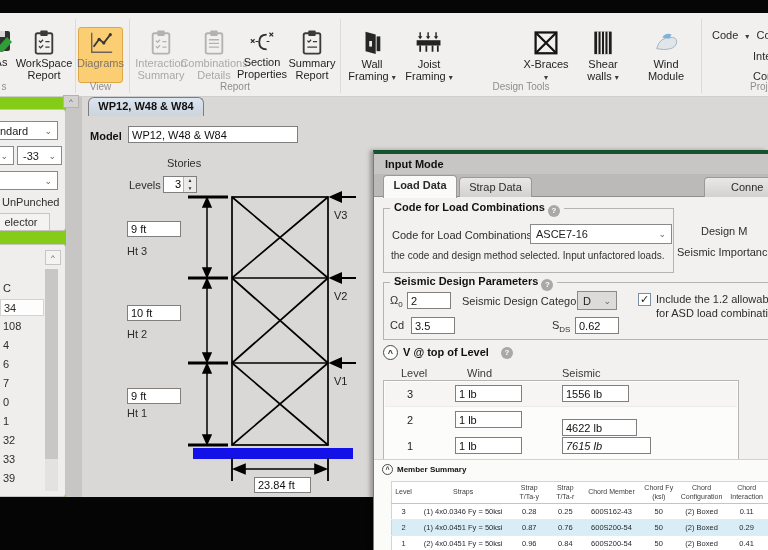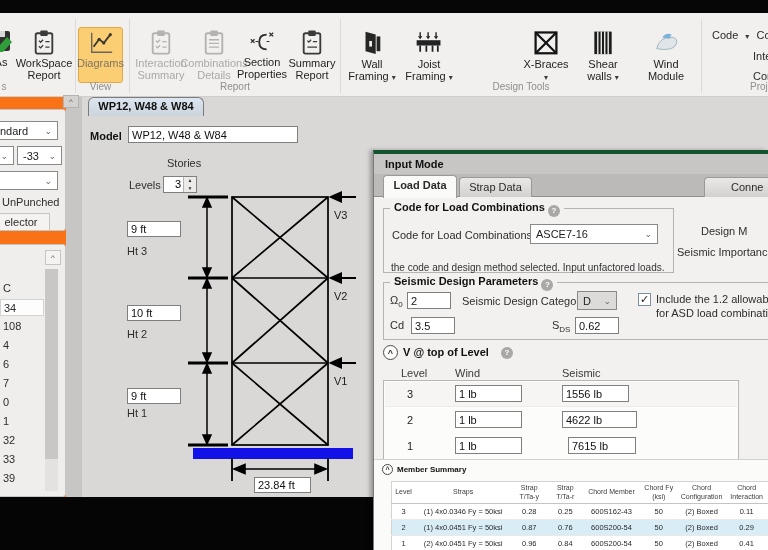--- a/index.html
+++ b/index.html
@@ -22,21 +22,21 @@
 .tin{position:absolute;background:#fff;border:1px solid #817f7e;font-size:11px;color:#111;padding:0 3px;height:17px;font-family:"Liberation Sans",sans-serif}
 .sel{position:absolute;background:#fff;border:1px solid #8a8988;font-size:11px;color:#222;display:flex;align-items:center;justify-content:space-between;padding:0 5px}
 .sel .sv{overflow:hidden;white-space:nowrap}
 .sel .sc{font-size:9px;color:#666;margin-left:4px}
 .sel.gray{background:#dcdbda}
 .info-ic{display:inline-block;width:12px;height:12px;border-radius:50%;background:#a9a8a6;color:#fff;font-size:8px;line-height:12px;text-align:center;vertical-align:-2px;font-weight:bold}
 .clps{position:absolute;border-radius:50%;border:1.5px solid #4a4a4a;color:#333;background:#fdfdfc;display:flex;align-items:center;justify-content:center;font-weight:bold}
 .lbl11{position:absolute;font-size:11px;color:#2e2d2c;white-space:nowrap}
 .bold{font-weight:bold;color:#111}
 
-#leftpanel{position:absolute;left:0;top:97px;width:66px;height:400px;background:#f97316}
+#leftpanel{position:absolute;left:0;top:97px;width:66px;height:400px;background:#84cc16}
 .lbox{position:absolute;background:#efeeed;border:1px solid #c6c5c4;border-radius:3px}
 .lp-item{position:absolute;left:0;width:44px;font-size:11px;color:#2e2d2c;padding-left:3px;height:17px;line-height:17px}
 .lp-item.sel-item{background:#fdfdfd;border:1px solid #d4d3d2}
 
 #gapstrip{position:absolute;left:66px;top:97px;width:16px;height:400px;background:#c7c6c5}
 #diagpanel{position:absolute;left:82px;top:97px;width:686px;height:400px;background:#d9d8d7}
 #doctab{position:absolute;left:88px;top:97px;width:116px;height:19px;background:linear-gradient(#dce6f1,#ccd4dc);border:1px solid #7d7c7b;border-bottom:none;border-radius:6px 6px 0 0;font-size:11px;font-weight:bold;color:#111;text-align:center;line-height:17px;z-index:3}
 #blackbl{position:absolute;left:0;top:497px;width:373px;height:53px;background:#050505}
 
 #inpanel{position:absolute;left:373px;top:150px;width:395px;height:400px;background:#f2f1f0;border-left:1px solid #7c7b7a;border-top:4px solid #14532d;box-shadow:-3px 0 4px rgba(0,0,0,.3);overflow:hidden;z-index:5}
@@ -326,25 +326,25 @@
       <div class="ip-tab" style="left:85px;width:73px">Strap Data</div>
       <div class="ip-tab" style="left:330px;width:90px;text-align:left;padding-left:26px">Conne</div>
     </div>
 
     <div class="grp" style="left:9px;top:54px;width:291px;height:65px"></div>
     <div class="grp-title" style="left:16px;top:47px">
       <span>Code for Load Combinations</span>
       <span class="info-ic">?</span>
     </div>
     <div class="lbl11" style="left:18px;top:75px">Code for Load Combinations</div>
-    <div class="sel" style="left:156px;top:70px;width:128px;height:20px">
+    <div class="sel" style="left:156px;top:70px;width:142px;height:20px">
       <span class="sv">ASCE7-16</span>
       <span class="sc">⌄</span>
     </div>
-    <div class="note" style="left:17px;top:108px">the code and design method selected. Input unfactored loads.</div>
+    <div class="note" style="left:17px;top:96px">the code and design method selected. Input unfactored loads.</div>
 
     <div class="lbl11" style="left:327px;top:71px">Design M</div>
     <div class="lbl11" style="left:303px;top:92px">Seismic Importance Fa</div>
 
     <div class="grp" style="left:9px;top:128px;width:386px;height:58px"></div>
     <div class="grp-title" style="left:16px;top:121px">
       <span>Seismic Design Parameters</span>
       <span class="info-ic">?</span>
     </div>
     <div class="lbl11" style="left:16px;top:140px">
@@ -364,38 +364,38 @@
     <div class="lbl11" style="left:178px;top:165px">
       <span>S</span><sub style="font-size:8px">DS</sub>
     </div>
     <input class="tin" style="left: 201px; top: 163px; width: 44px;" readonly="" value="0.62">
 
     <div class="clps" style="left:9px;top:191px;width:15px;height:15px;font-size:9px">^</div>
     <div class="lbl11 bold" style="left:29px;top:192px">V @ top of Level</div>
     <span class="info-ic abs" style="left:127px;top:193px">?</span>
 
     <div class="lbl11" style="left:27px;top:213px;color:#3b3a39">Level</div>
-    <div class="lbl11" style="left:81px;top:213px;color:#3b3a39">Wind</div>
+    <div class="lbl11" style="left:93px;top:213px;color:#3b3a39">Wind</div>
     <div class="lbl11" style="left:188px;top:213px;color:#3b3a39">Seismic</div>
 
     <div id="vbox">
       <div class="vrow shade" style="top:1px">
         <div class="vlevel">3</div>
         <input class="tin" style="left: 70px; top: 3px; width: 67px;" readonly="" value="1 lb">
         <input class="tin" style="left: 177px; top: 3px; width: 67px;" readonly="" value="1556 lb">
       </div>
       <div class="vrow" style="top:27px">
         <div class="vlevel">2</div>
         <input class="tin" style="left: 70px; top: 3px; width: 67px;" readonly="" value="1 lb">
-        <input class="tin" style="left: 177px; top: 3px; width: 75px;" readonly="" value="4622 lb">
+        <input class="tin" style="left: 177px; top: 11px; width: 75px;" readonly="" value="4622 lb">
       </div>
       <div class="vrow" style="top:53px">
         <div class="vlevel">1</div>
         <input class="tin" style="left: 70px; top: 3px; width: 67px;" readonly="" value="1 lb">
-        <input class="tin" style="left: 183px; top: 3px; width: 68px;" readonly="" value="7615 lb">
+        <input class="tin" style="left: 177px; top: 3px; width: 89px; font-style: italic;" readonly="" value="7615 lb">
       </div>
     </div>
 
     <div id="msarea">
       <div class="clps" style="left:8px;top:4px;width:11px;height:11px;font-size:7px">^</div>
       <div class="abs" style="left:23px;top:5px;font-size:8px;font-weight:bold;color:#111">Member Summary</div>
       <table id="mstable">
         <colgroup>
           <col style="width:24px">
             <col style="width:98px">

